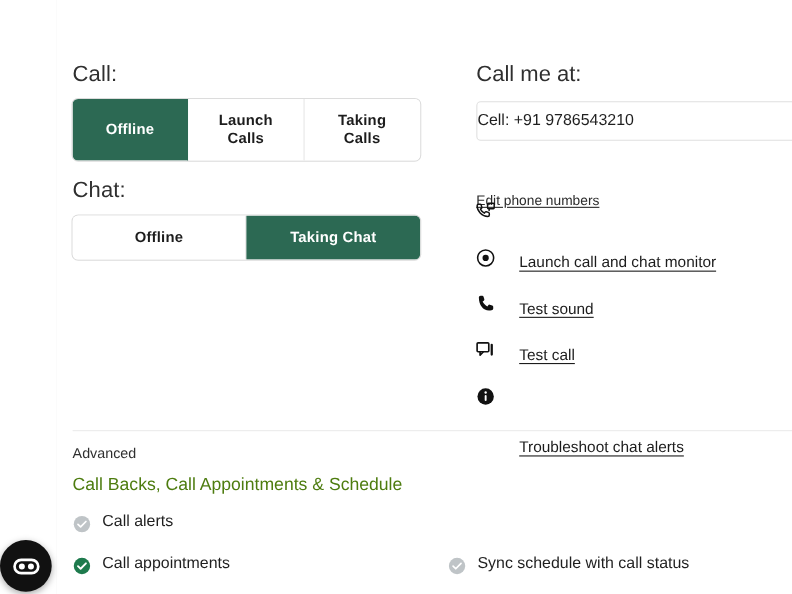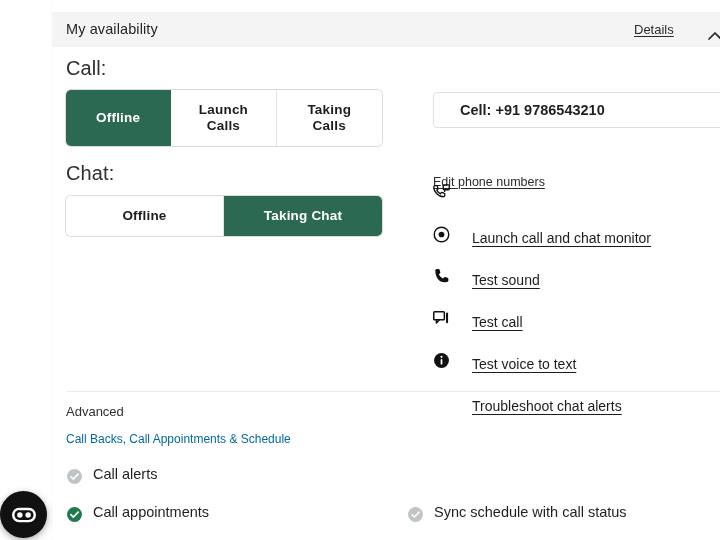--- a/index.html
+++ b/index.html
@@ -56,21 +56,21 @@
   #call-seg .seg-btn{width:105.3px;height:56px;}
   #chat-seg .seg-btn{width:158px;height:40px;}
 
   
   #callmeat-label{position:absolute;left:381px;top:57px;font-size:20px;color:#2f2f2f;white-space:nowrap;}
   .phone-field{
     position:absolute;left:381px;top:92px;width:300px;height:36px;
     border:1px solid #e0e0e0;border-radius:4px;background:#fff;box-sizing:border-box;
   }
   .phone-field .val{
-    position:absolute;left:26px;top:9px;font-size:14.5px;color:#1f1f1f;white-space:nowrap;font-weight:bold;
+    position:absolute;left:0;top:9px;font-size:14.5px;color:#1f1f1f;white-space:nowrap;
   }
   .edit-link{
     position:absolute;left:381px;top:141px;font-size:12.5px;color:#2b2b2b;
     text-decoration:underline;text-underline-offset:2px;cursor:pointer;white-space:nowrap;margin-top:34px;
   }
 
   
   .acts{position:absolute;left:378px;top:178px;width:300px;}
   .act{position:relative;height:42px;}
   .act-ico{
@@ -79,21 +79,21 @@
   }
   .act-ico svg{display:block;}
   .act-txt{
     position:absolute;left:42px;top:4px;font-size:14px;color:#1c1c1c;
     text-decoration:underline;text-underline-offset:2.5px;cursor:pointer;white-space:nowrap;margin-top:48px;
   }
 
   
   .divider{position:absolute;left:14px;top:391px;width:654px;height:1px;background:#ececec;}
   #adv-title{position:absolute;left:14px;top:404px;font-size:13px;color:#2f2f2f;white-space:nowrap;}
-  #adv-sub{position:absolute;left:14px;top:432px;font-size:12px;color:#0369a1;white-space:nowrap;}
+  #adv-sub{position:absolute;left:14px;top:432px;font-size:16px;color:#4d7c0f;white-space:nowrap;}
 
   .chk{position:absolute;height:22px;}
   #chk-callbacks{left:14px;top:468px;}
   #chk-appointments{left:14px;top:506px;}
   #chk-sync{left:355px;top:506px;}
   .chk-ico{position:absolute;left:0;top:0;width:17px;height:17px;}
   .chk-ico svg{display:block;}
   .chk-txt{position:absolute;left:27px;top:-2px;font-size:14.5px;color:#1f1f1f;white-space:nowrap;}
 
   
@@ -107,29 +107,20 @@
 </head>
 <body>
 
 <div id="stage">
 
   <div class="gutter"></div>
   <div class="gutter-edge"></div>
 
   <div class="page">
 
-    <div class="hdr">
-      <div class="hdr-title">My availability</div>
-      <div class="hdr-details">Details</div>
-      <div class="hdr-chev">
-        <svg width="16" height="16" viewBox="0 0 16 16" aria-hidden="true">
-          <path d="M2 11 L8 5 L14 11" fill="none" stroke="#222" stroke-width="1.7" stroke-linecap="round" stroke-linejoin="round"></path>
-        </svg>
-      </div>
-    </div>
 
     <div class="lbl" id="call-label">Call:</div>
 
     <div class="seg" id="call-seg">
       <div class="seg-btn on">Offline</div>
       <div class="seg-btn">
         <span>
           <span>Launch</span><br>
           <span>Calls</span>
         </span>
@@ -142,20 +133,21 @@
       </div>
     </div>
 
     <div class="lbl" id="chat-label">Chat:</div>
 
     <div class="seg" id="chat-seg">
       <div class="seg-btn">Offline</div>
       <div class="seg-btn on">Taking Chat</div>
     </div>
 
+    <div id="callmeat-label">Call me at:</div>
 
     <div class="phone-field">
       <div class="val" title="Cell: +91 9786543210">Cell: +91 9786543210</div>
     </div>
 
     <div class="edit-link">Edit phone numbers</div>
 
     <div class="acts">
 
       <div class="act">
@@ -189,21 +181,20 @@
       </div>
 
       <div class="act">
         <span class="act-ico">
           <svg width="19" height="19" viewBox="0 0 24 24" aria-hidden="true">
             <rect x="2.2" y="3.4" width="13.4" height="10.2" rx="1.1" fill="none" stroke="#111" stroke-width="1.9"></rect>
             <path d="M5.6 13.6 L5.6 17.6 L9.4 13.6" fill="none" stroke="#111" stroke-width="1.9" stroke-linejoin="round"></path>
             <path d="M19 5.6 L19 16.8" fill="none" stroke="#111" stroke-width="2.6" stroke-linecap="round"></path>
           </svg>
         </span>
-        <span class="act-txt">Test voice to text</span>
       </div>
 
       <div class="act">
         <span class="act-ico">
           <svg width="19" height="19" viewBox="0 0 24 24" aria-hidden="true">
             <circle cx="12" cy="12" r="9.4" fill="#111"></circle>
             <rect x="10.9" y="10.2" width="2.2" height="7" rx="1.1" fill="#fff"></rect>
             <circle cx="12" cy="7.4" r="1.35" fill="#fff"></circle>
           </svg>
         </span>

